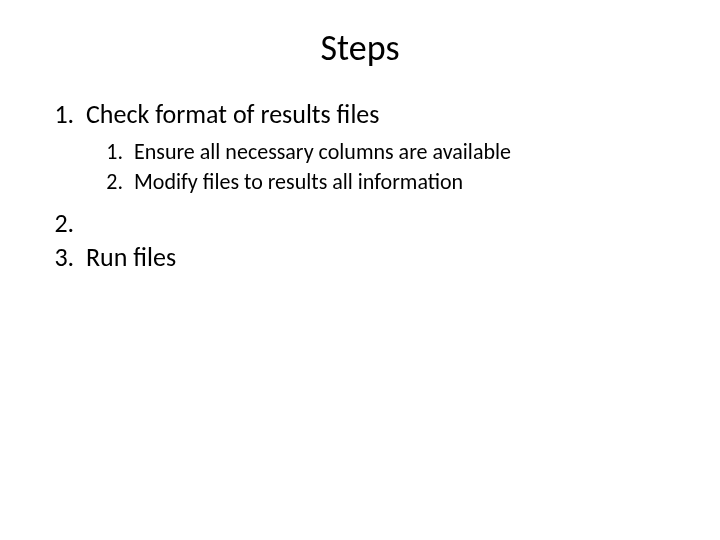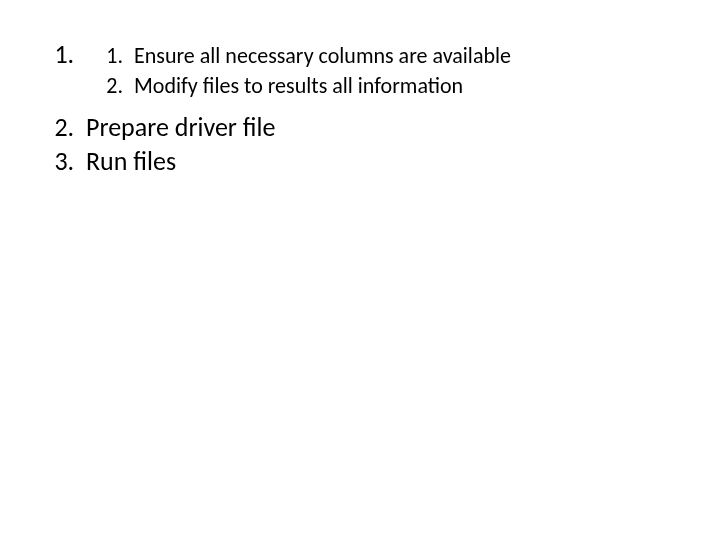--- a/index.html
+++ b/index.html
@@ -32,53 +32,54 @@
     margin-bottom: 2px;
     padding-left: 6px;
   }
   ol.level1 > li > .li-text {
     display: inline;
   }
   ol.level2 {
     list-style: decimal;
     font-size: 22px;
     padding-left: 42px;
-    margin-top: 18px;
+    margin-top: 8px;
     margin-bottom: 12px;
   }
   ol.level2 > li {
     margin-bottom: 2px;
     padding-left: 6px;
     line-height: 1.25;
   }
   ol.level2 > li > .li-text {
     display: inline;
   }
 </style>
 </head>
 <body>
 
 <div class="slide">
 
+  <h1 class="title">Steps</h1>
 
   <ol class="level1">
 
     <li>
+      <span class="li-text">Check format of results files</span>
       <ol class="level2">
         <li>
           <span class="li-text">Ensure all necessary columns are available</span>
         </li>
         <li>
           <span class="li-text">Modify files to results all information</span>
         </li>
       </ol>
     </li>
 
     <li>
-      <span class="li-text">Prepare driver file</span>
     </li>
 
     <li>
       <span class="li-text">Run files</span>
     </li>
 
   </ol>
 
 </div>
 

